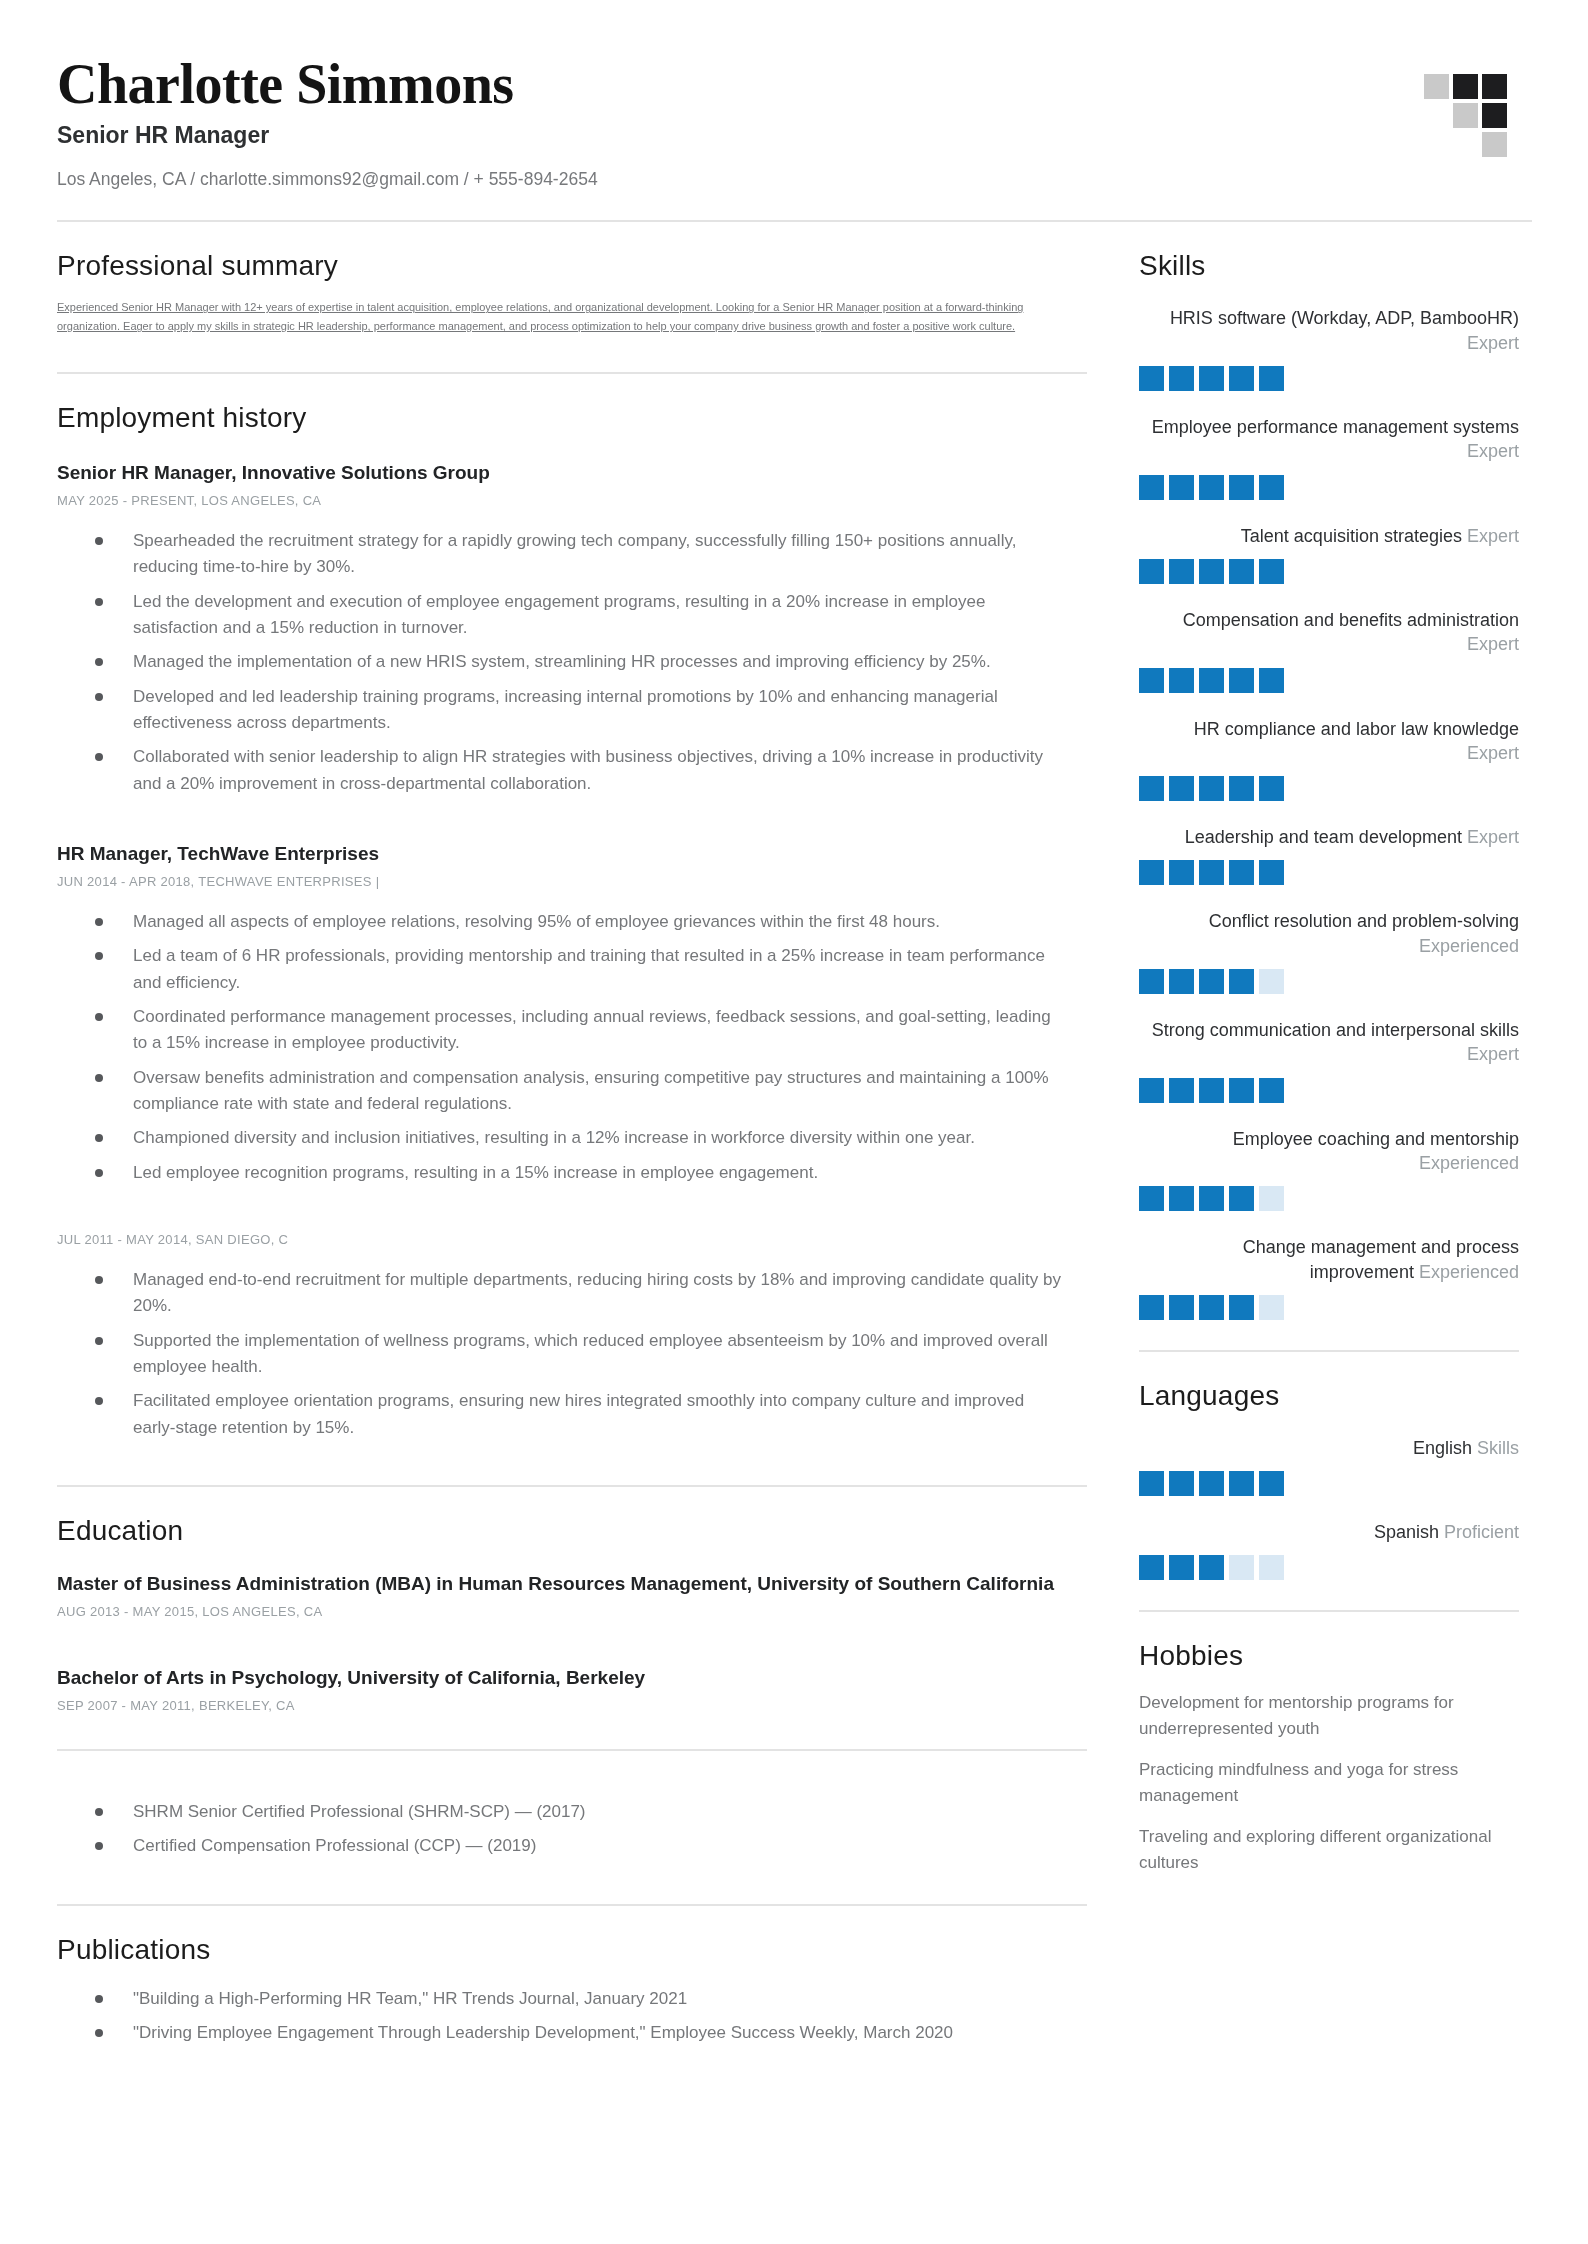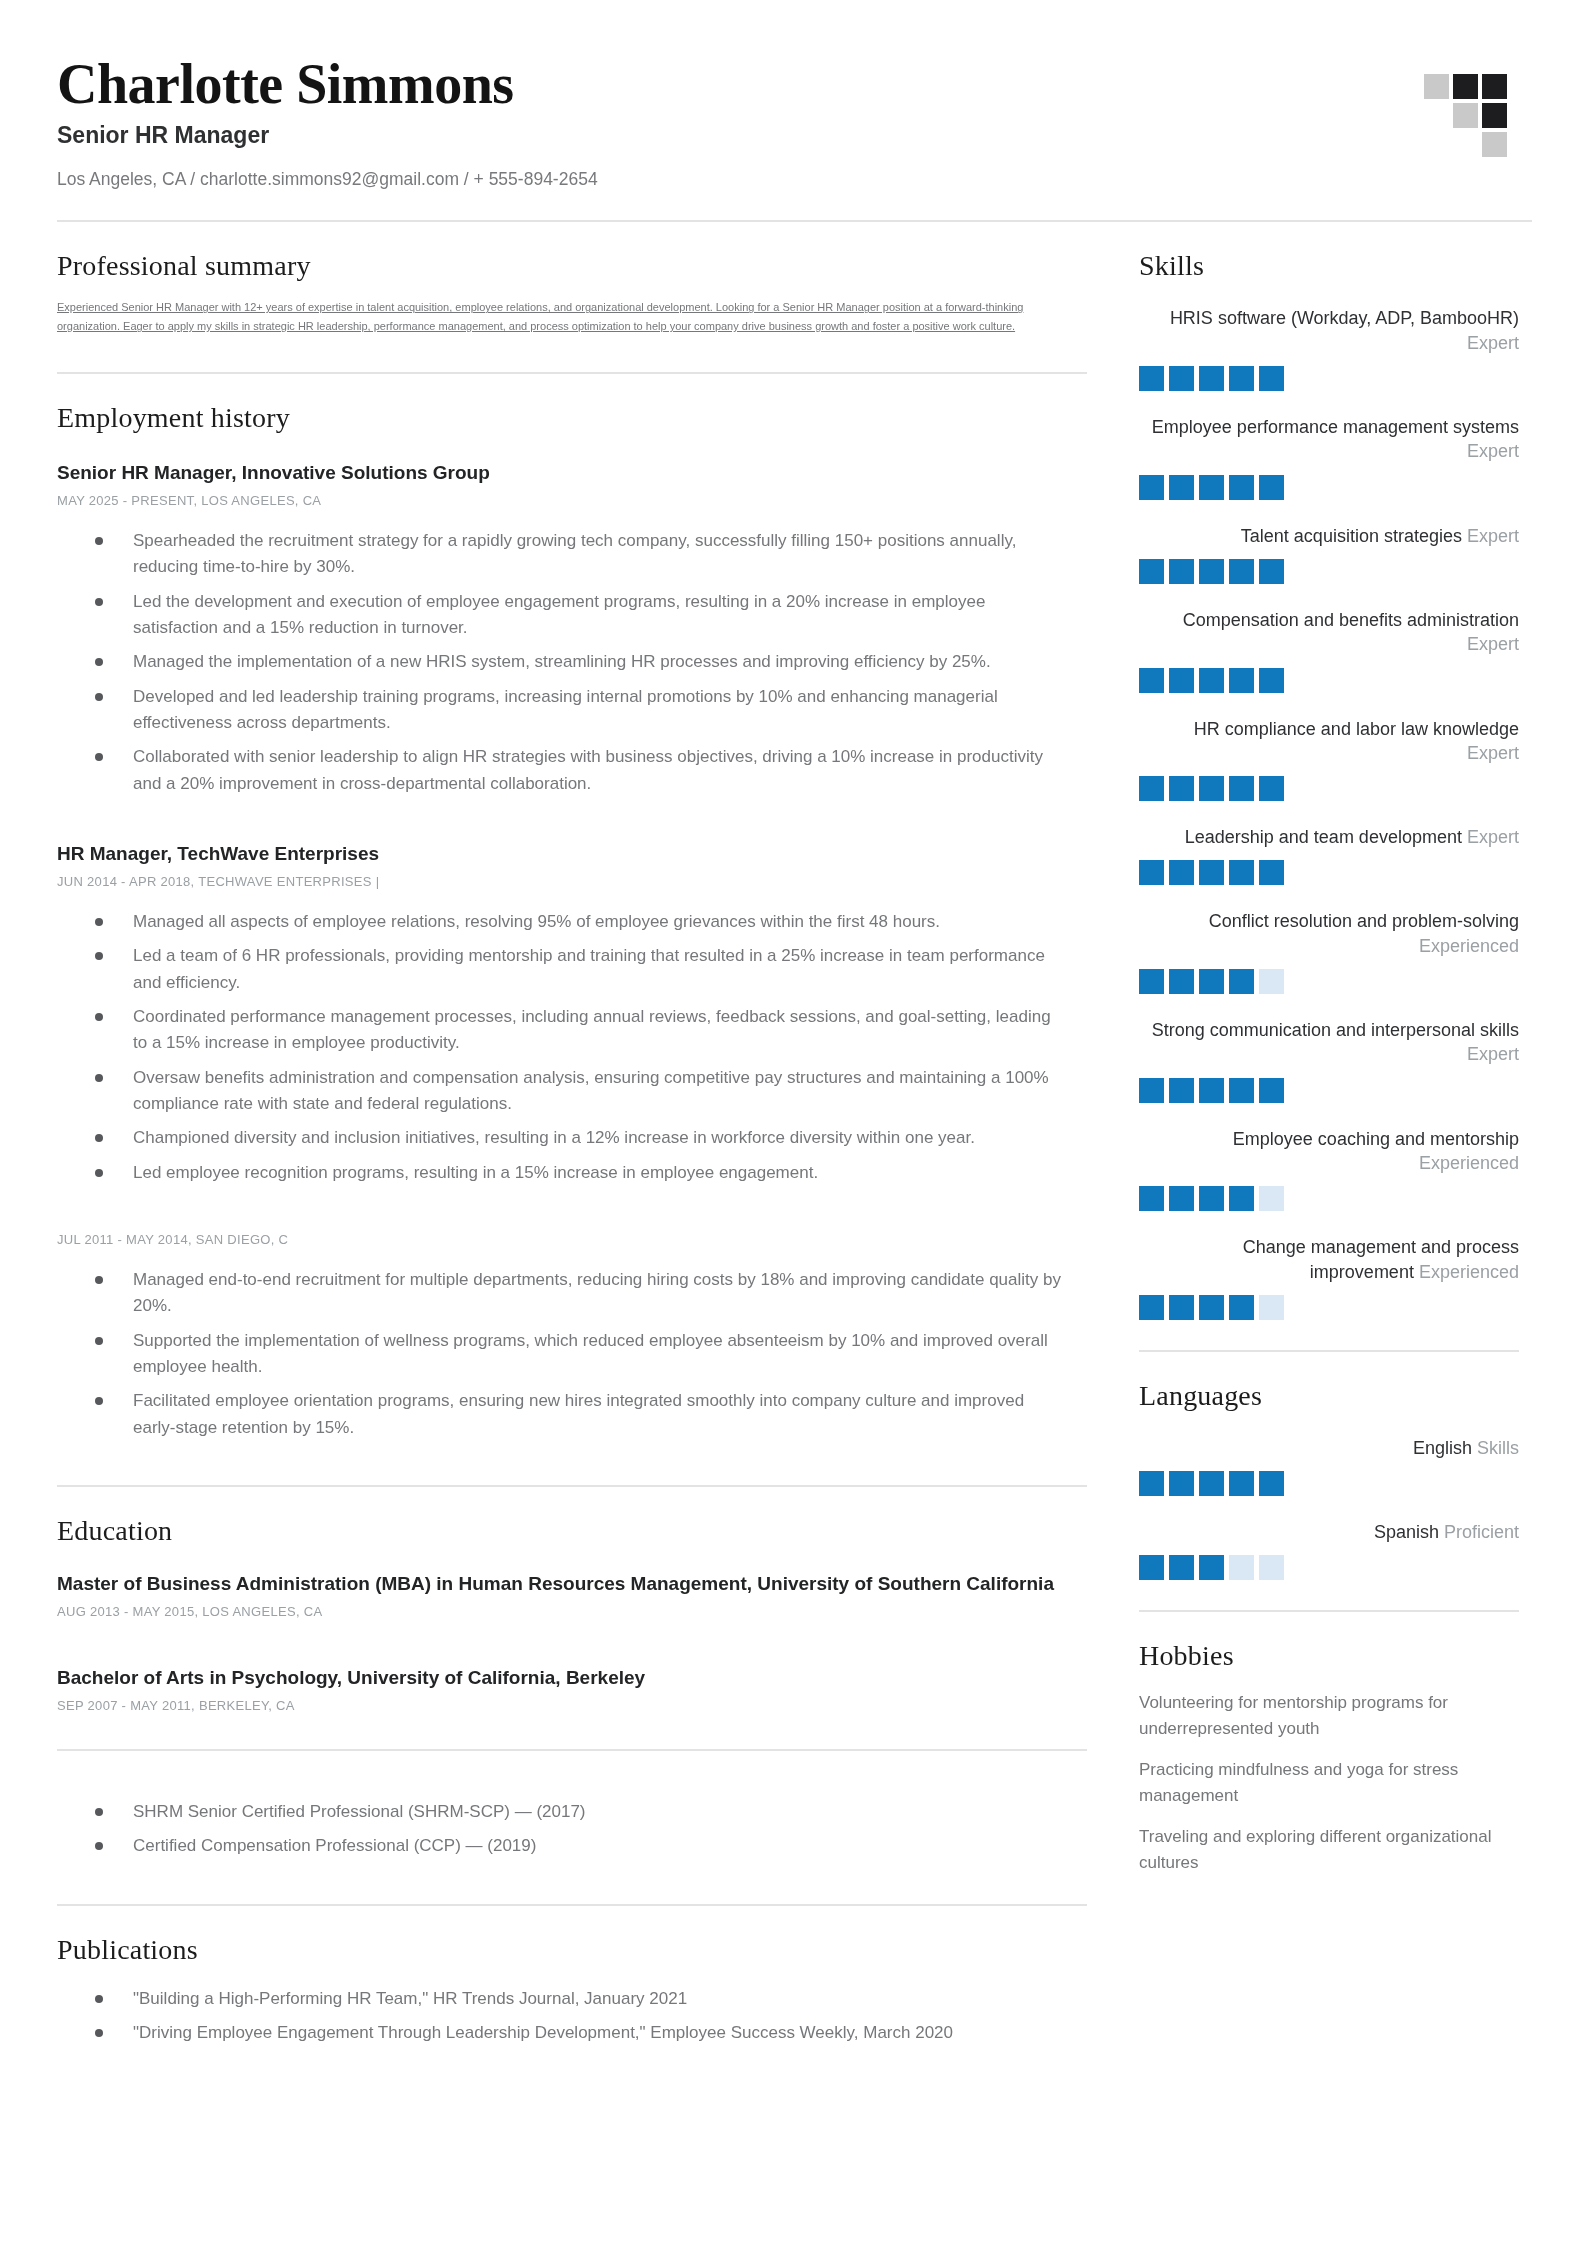--- a/index.html
+++ b/index.html
@@ -64,21 +64,21 @@
   .header-rule{
     margin-top:30px;
     border:none;
     border-top:2px solid var(--divider);
   }
   
   .columns{display:flex;gap:52px;}
   .col-left{width:1030px;flex:0 0 1030px;}
   .col-right{width:380px;flex:0 0 380px;}
   .section-heading{
-    font-family:Liberation Serif, serif;
+    font-family:Liberation Sans, sans-serif;
     font-weight:normal;
     font-size:28px;
     color:var(--ink);
     letter-spacing:0.2px;
   }
   .l-section{padding:28px 0 36px;}
   .l-section + .l-section{border-top:2px solid var(--divider);}
   .r-section{padding:28px 0 30px;}
   .r-section + .r-section{border-top:2px solid var(--divider);}
   
@@ -379,20 +379,20 @@
               <span class="sq sq-filled"></span>
               <span class="sq sq-filled"></span>
               <span class="sq sq-empty"></span>
               <span class="sq sq-empty"></span>
             </div>
         </div>
       </div>
 
       <div class="r-section">
         <div class="section-heading">Hobbies</div>
-        <p class="hobby">Volunteering for mentorship programs for underrepresented youth</p>
+        <p class="hobby">Development for mentorship programs for underrepresented youth</p>
         <p class="hobby">Practicing mindfulness and yoga for stress management</p>
         <p class="hobby">Traveling and exploring different organizational cultures</p>
       </div>
 
     </div>
   </div>
 </div>
 
 </body></html>

